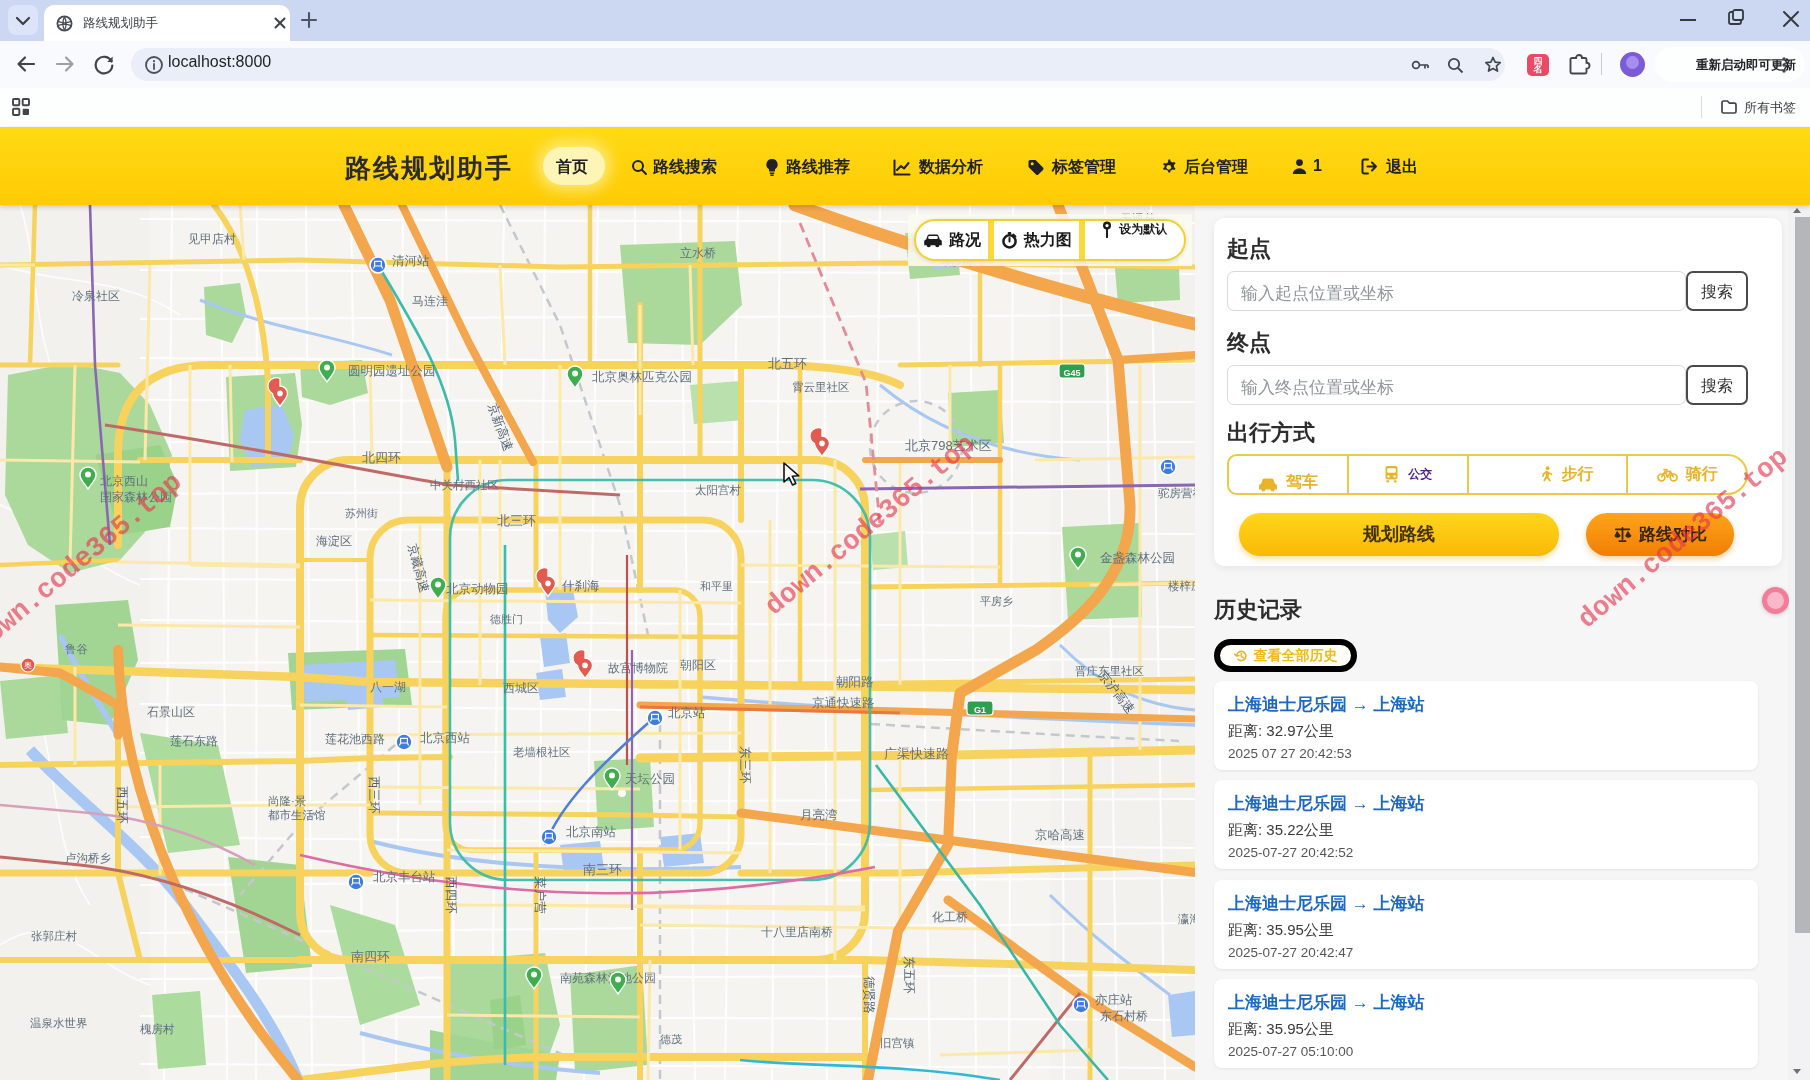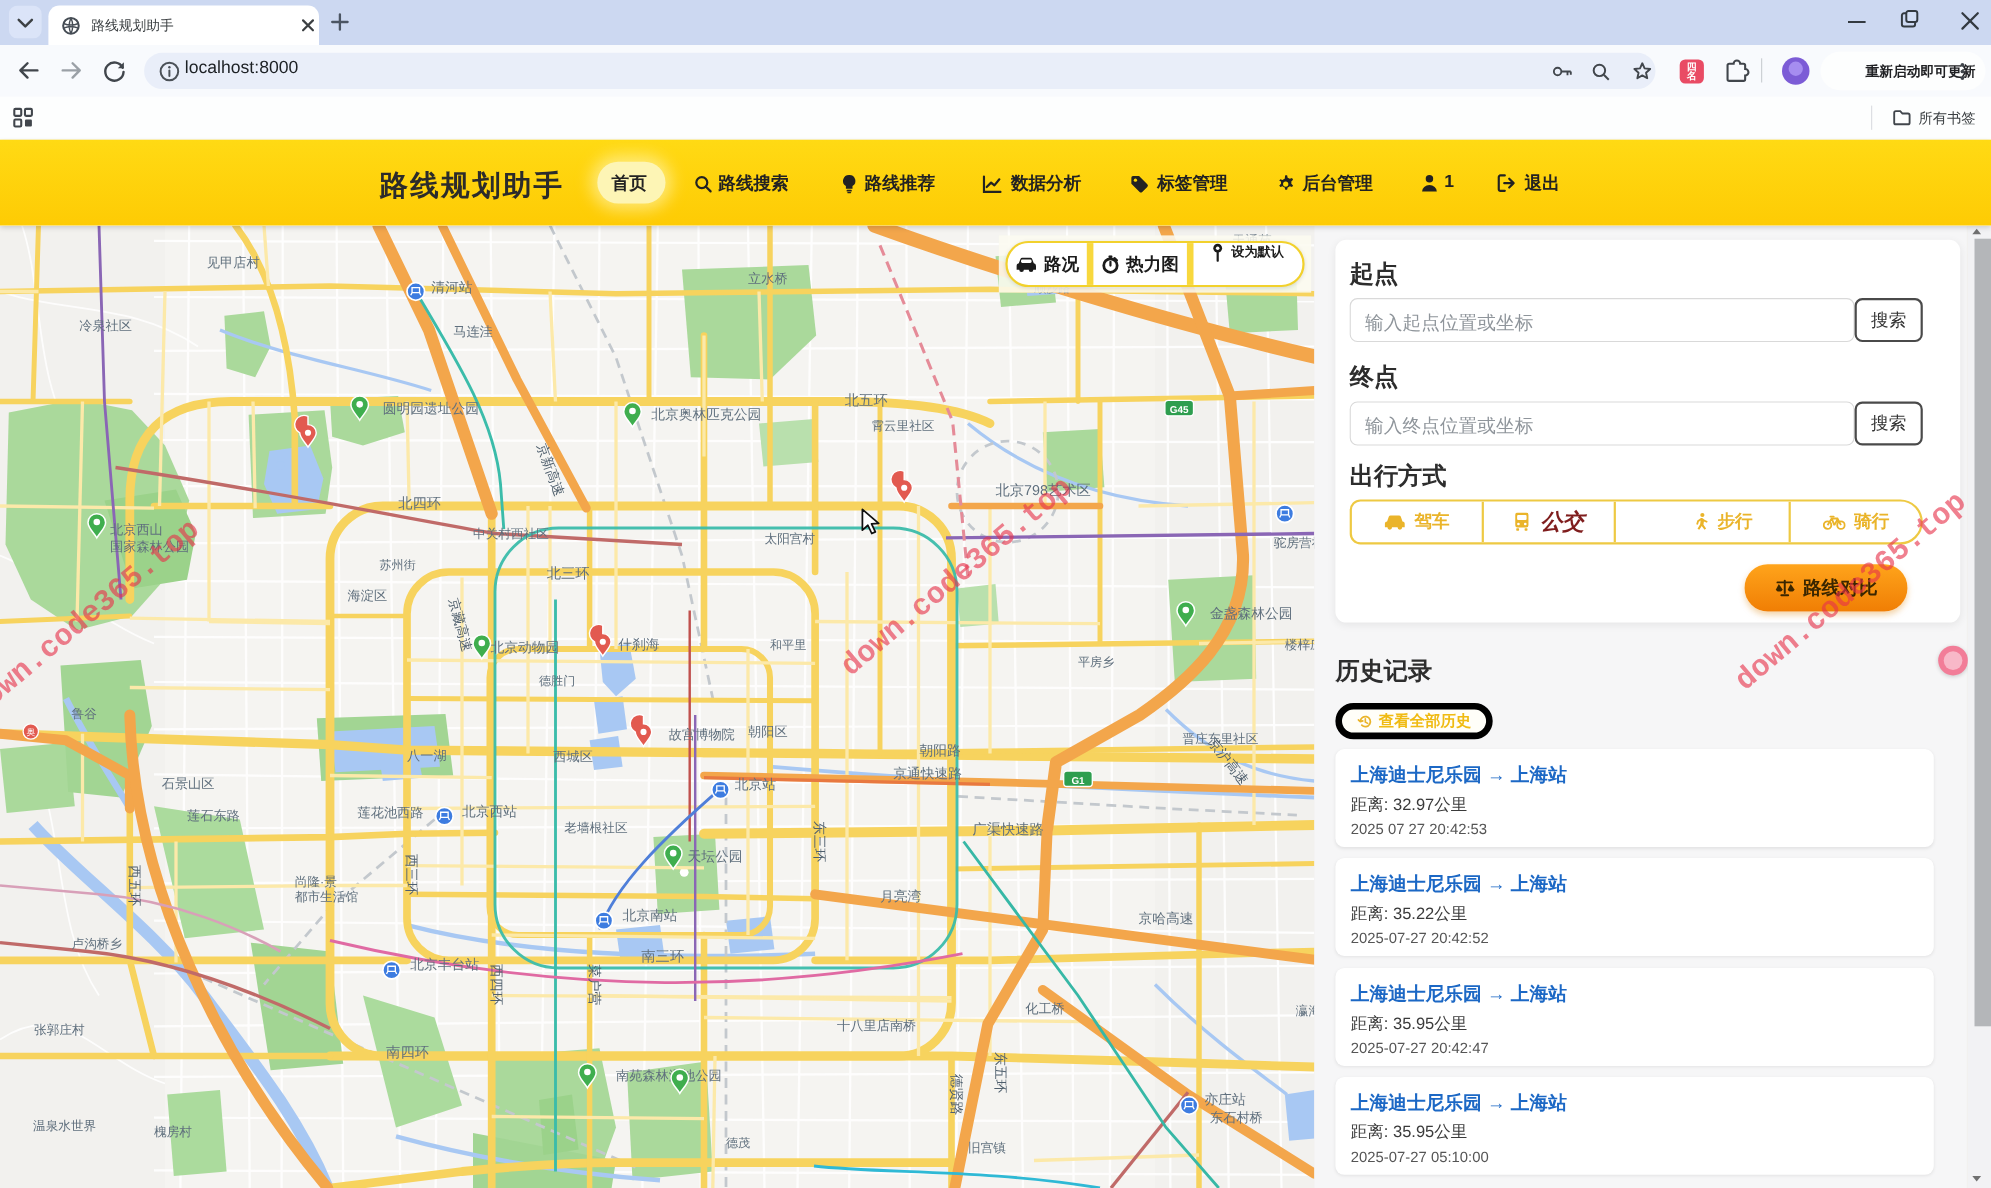--- a/index.html
+++ b/index.html
@@ -582,44 +582,45 @@
     <div style="position:absolute;left:32px;top:29px;font-size:22px;font-weight:bold;color:#2d2d2d;">起点</div>
     <div style="position:absolute;left:32px;top:66px;width:459px;height:40px;border:1px solid #d9d9d9;border-radius:7px;background:#fff;"></div>
     <div style="position:absolute;left:46px;top:77px;font-size:17px;color:#8f959b;">输入起点位置或坐标</div>
     <div style="position:absolute;left:491px;top:66px;width:62px;height:40px;border:2px solid #4a4a4a;border-radius:7px;background:#fff;color:#333;font-size:16px;text-align:center;line-height:37px;">搜索</div>
     <div style="position:absolute;left:32px;top:123px;font-size:22px;font-weight:bold;color:#2d2d2d;">终点</div>
     <div style="position:absolute;left:32px;top:160px;width:459px;height:40px;border:1px solid #d9d9d9;border-radius:7px;background:#fff;"></div>
     <div style="position:absolute;left:46px;top:171px;font-size:17px;color:#8f959b;">输入终点位置或坐标</div>
     <div style="position:absolute;left:491px;top:160px;width:62px;height:40px;border:2px solid #4a4a4a;border-radius:7px;background:#fff;color:#333;font-size:16px;text-align:center;line-height:37px;">搜索</div>
     <div style="position:absolute;left:32px;top:213px;font-size:22px;font-weight:bold;color:#2d2d2d;">出行方式</div>
     <div style="position:absolute;left:32px;top:249px;width:521px;height:41px;border:2px solid #eec943;border-radius:10px 21px 21px 10px;background:#fff;display:flex;overflow:hidden;">
-      <div style="flex:1;border-right:2px solid #eec943;display:flex;align-items:center;justify-content:center;gap:8px;color:#eab42a;font-weight:bold;font-size:16px;"><svg width="20" height="16" viewBox="0 0 20 16">
+      <div style="flex:1;border-right:2px solid #eec943;display:flex;align-items:flex-end;justify-content:center;gap:8px;color:#eab42a;font-weight:bold;font-size:16px;"><svg width="20" height="16" viewBox="0 0 20 16">
             <path d="M3 7 L4.5 2.8 A1.8 1.8 0 0 1 6.2 1.6 h7.6 a1.8 1.8 0 0 1 1.7 1.2 L17 7 a2 2 0 0 1 2 2 v3.4 h-2.3 a2.1 2.1 0 0 1 -4.2 0 h-5 a2.1 2.1 0 0 1 -4.2 0 H1 V9 a2 2 0 0 1 2 -2 Z" fill="#eab42a"></path>
           </svg>驾车</div>
-      <div style="flex:1;border-right:2px solid #eec943;display:flex;align-items:center;justify-content:center;gap:8px;color:#7f1d1d;font-weight:bold;font-size:20px;font-style:italic;"><svg width="17" height="17" viewBox="0 0 17 17">
+      <div style="flex:1;border-right:2px solid #eec943;display:flex;align-items:center;justify-content:center;gap:8px;color:#4c1d95;font-weight:bold;font-size:12px;"><svg width="17" height="17" viewBox="0 0 17 17">
             <path d="M2.5 2 a2 2 0 0 1 2-2 h8 a2 2 0 0 1 2 2 v9.5 a2 2 0 0 1 -2 2 h-8 a2 2 0 0 1 -2 -2 Z" fill="#eab42a"></path>
             <rect x="4.2" y="2.2" width="8.6" height="4.6" rx="1" fill="#fff"></rect>
             <circle cx="5.4" cy="10.4" r="1.2" fill="#fff"></circle>
             <circle cx="11.6" cy="10.4" r="1.2" fill="#fff"></circle>
             <rect x="3.4" y="14.2" width="2.6" height="2.2" rx="0.6" fill="#eab42a"></rect>
             <rect x="11" y="14.2" width="2.6" height="2.2" rx="0.6" fill="#eab42a"></rect>
           </svg>公交</div>
       <div style="flex:1;border-right:2px solid #eec943;display:flex;align-items:center;justify-content:center;gap:8px;color:#eab42a;font-weight:bold;font-size:16px;padding-left:40px;"><svg width="12" height="18" viewBox="0 0 12 18">
             <circle cx="6.6" cy="2.2" r="1.9" fill="#eab42a"></circle>
             <path d="M6.4 5 l2.6 1.8 2.4 1 -0.6 1.5 -2.8-1.2 -0.4 3 2.4 3.4 -1.4 1.2 -2.6-3.6 -2.2 3.4 -1.6-0.9 2.4-4 0.4-3.4 -1.6 1.2 -0.8 2.6 -1.6-0.4 1-3.4 3.4-2.4 Z" fill="#eab42a"></path>
           </svg>步行</div>
       <div style="flex:1;display:flex;align-items:center;justify-content:center;gap:8px;color:#eab42a;font-weight:bold;font-size:16px;"><svg width="21" height="15" viewBox="0 0 21 15">
             <g fill="none" stroke="#eab42a" stroke-width="1.7">
               <circle cx="4.4" cy="10.4" r="3.4"></circle>
               <circle cx="16.6" cy="10.4" r="3.4"></circle>
               <path d="M4.4 10.4 L8.2 4.4 h5.2 L16.6 10.4 M10.6 10.4 L8.2 4.4 M10.6 10.4 L13.8 4.6"></path>
               <path d="M7 2.6 h3" stroke-linecap="round"></path>
             </g>
           </svg>骑行</div>
     </div>
+    <div style="position:absolute;left:44px;top:308px;width:320px;height:43px;border-radius:21px;background:linear-gradient(#ffd61c,#f9b807);color:#433100;font-size:18px;font-weight:bold;text-align:center;line-height:43px;box-shadow:0 3px 6px rgba(240,170,0,.35);">规划路线</div>
     <div style="position:absolute;left:391px;top:308px;width:148px;height:43px;border-radius:21px;background:linear-gradient(#ffa41b,#f07e04);color:#3a2600;font-size:17px;font-weight:bold;display:flex;align-items:center;justify-content:center;gap:7px;box-shadow:0 3px 6px rgba(220,130,0,.35);"><svg width="19" height="17" viewBox="0 0 19 17">
           <g fill="#3a2600">
             <rect x="8.6" y="1" width="1.8" height="13" rx="0.9"></rect>
             <rect x="2" y="2.6" width="15" height="1.7" rx="0.85"></rect>
             <path d="M4.1 4.8 L1.6 9.6 a2.9 2.1 0 0 0 5.8 0 Z"></path>
             <path d="M14.9 4.8 L12.4 9.6 a2.9 2.1 0 0 0 5.8 0 Z"></path>
             <rect x="5.5" y="14.2" width="8" height="1.8" rx="0.9"></rect>
           </g>
         </svg>路线对比</div>
     <div style="position:absolute;left:19px;top:390px;font-size:22px;font-weight:bold;color:#2d2d2d;">历史记录</div>

